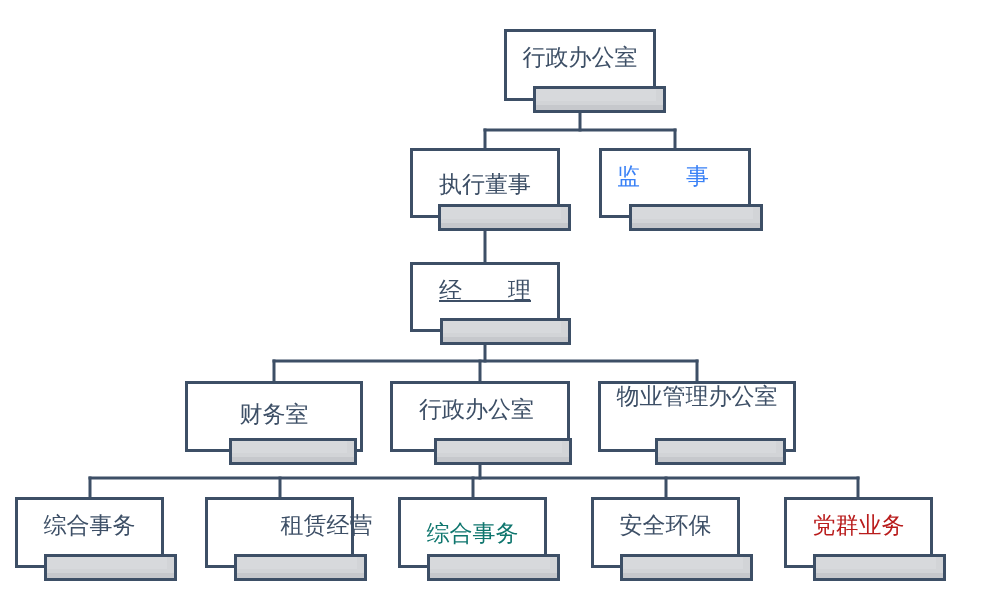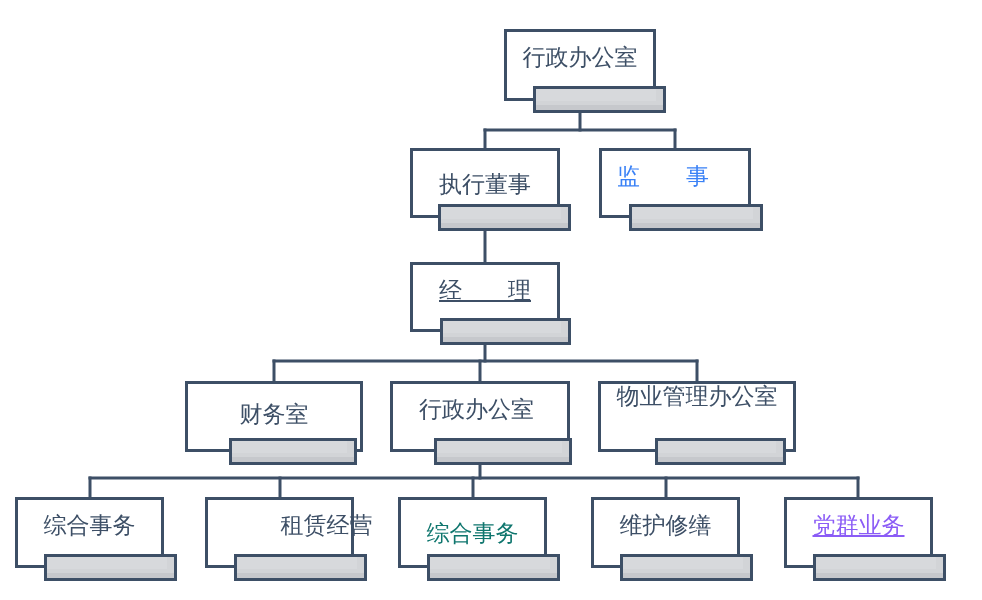--- a/index.html
+++ b/index.html
@@ -178,25 +178,25 @@
           <div class="bar-lo" style="background: rgb(198, 200, 204);"></div>
         </div>
         <div class="node-label" style="color: #0f766e; left: 398px; top: 497px; width: 149px; height: 73px; border-radius: 16px;">综合事务</div>
       </div>
       <div class="node" style="left: 0px; top: 0px;">
         <div class="node-box" style="left: 591px; top: 497px; width: 149px; height: 71px; border-color: rgb(61, 79, 102); background: rgb(255, 255, 255);"></div>
         <div class="node-bar" style="left: 620px; top: 554px; width: 133px; height: 27px; background: rgb(210, 212, 215); border-color: rgb(61, 79, 102);">
           <div class="bar-hi" style="background: rgb(215, 217, 220);"></div>
           <div class="bar-lo" style="background: rgb(198, 200, 204);"></div>
         </div>
-        <div class="node-label" style="color: rgb(61, 79, 102); left: 591px; top: 497px; width: 149px; height: 57px;">维护修缮</div>
+        <div class="node-label" style="color: rgb(61, 79, 102); left: 591px; top: 497px; width: 149px; height: 57px;">安全环保</div>
       </div>
       <div class="node" style="left: 0px; top: 0px;">
         <div class="node-box" style="left: 784px; top: 497px; width: 149px; height: 71px; border-color: rgb(61, 79, 102); background: rgb(255, 255, 255);"></div>
         <div class="node-bar" style="left: 813px; top: 554px; width: 133px; height: 27px; background: rgb(210, 212, 215); border-color: rgb(61, 79, 102);">
           <div class="bar-hi" style="background: rgb(215, 217, 220);"></div>
           <div class="bar-lo" style="background: rgb(198, 200, 204);"></div>
         </div>
-        <div class="node-label" style="color: #8b5cf6; left: 784px; top: 497px; width: 149px; height: 57px; text-decoration: underline;">党群业务</div>
+        <div class="node-label" style="color: #b91c1c; left: 784px; top: 497px; width: 149px; height: 57px;">党群业务</div>
       </div>
     </div>
 
 </div>
 
 </body></html>

